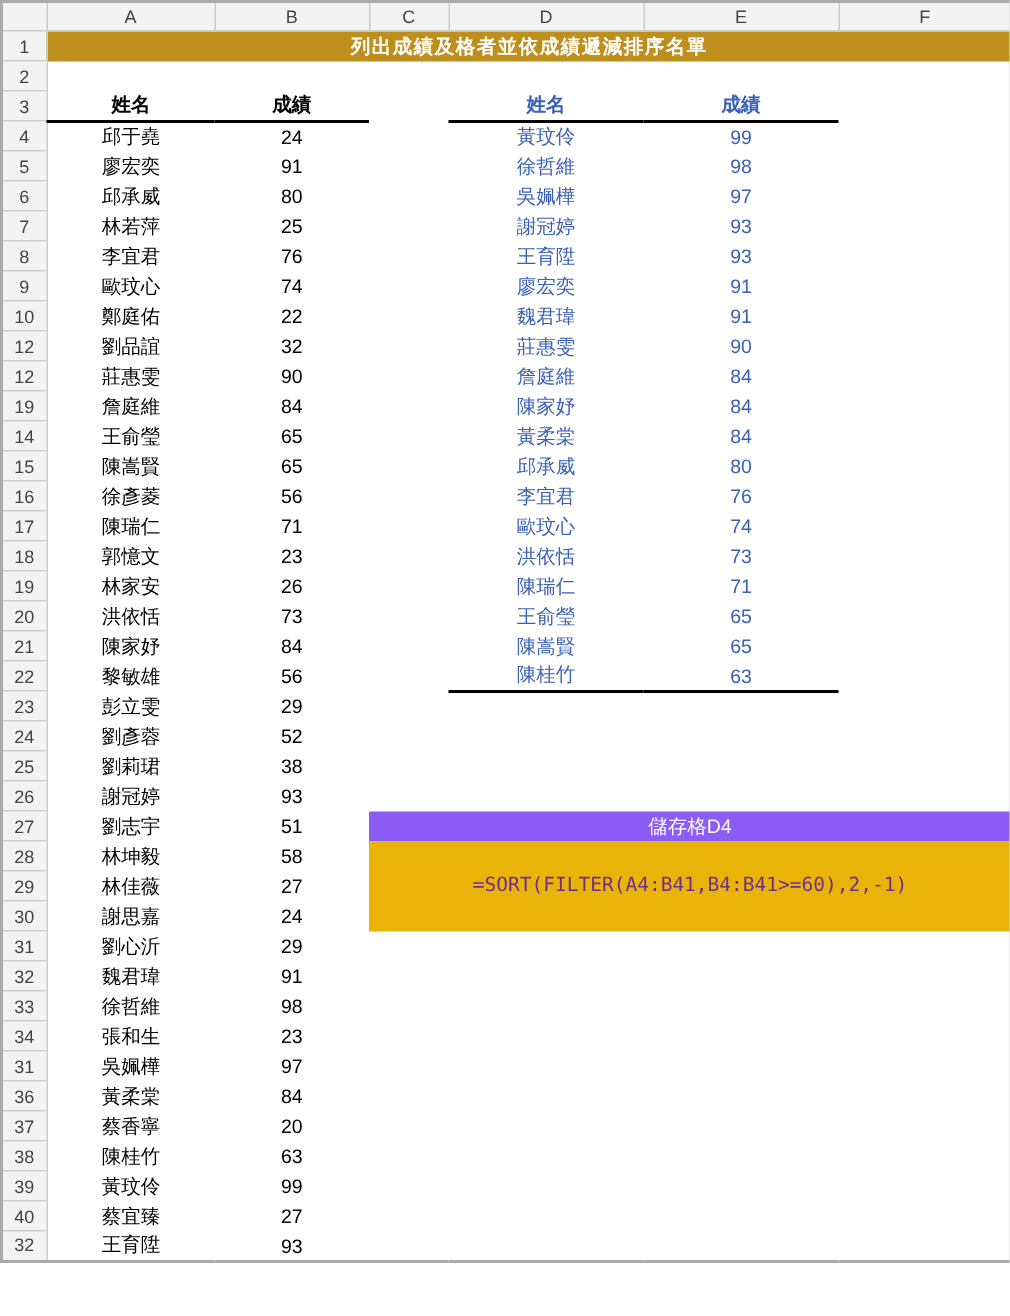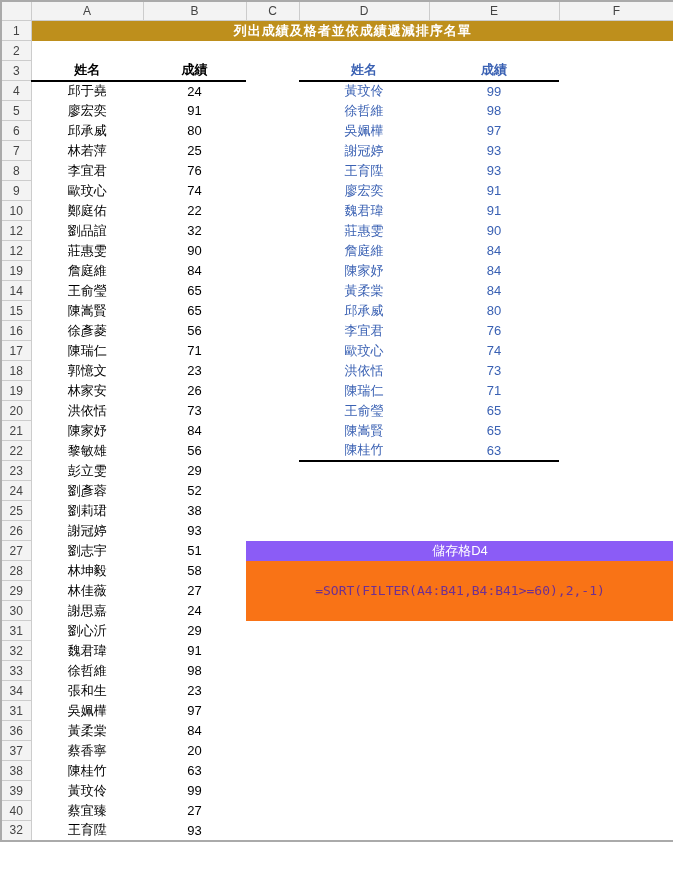--- a/index.html
+++ b/index.html
@@ -61,21 +61,21 @@
   .data-de { color: #3a61b3; }
   .de-last { border-bottom: 2px solid #000; }
   .formula-hdr {
     background: #8b5cf6;
     color: #fff;
     font-size: 14px;
     text-align: center;
     height: 22px;
   }
   .formula-body {
-    background: #f97316;
+    background: #eab308;
     color: #6e2f92;
     font-size: 14px;
     text-align: center;
     height: 50px;
     font-family: Consolas, monospace;
   }
   .outer-border { border: 2px solid #aaa; }
 </style>
 </head>
 <body>

